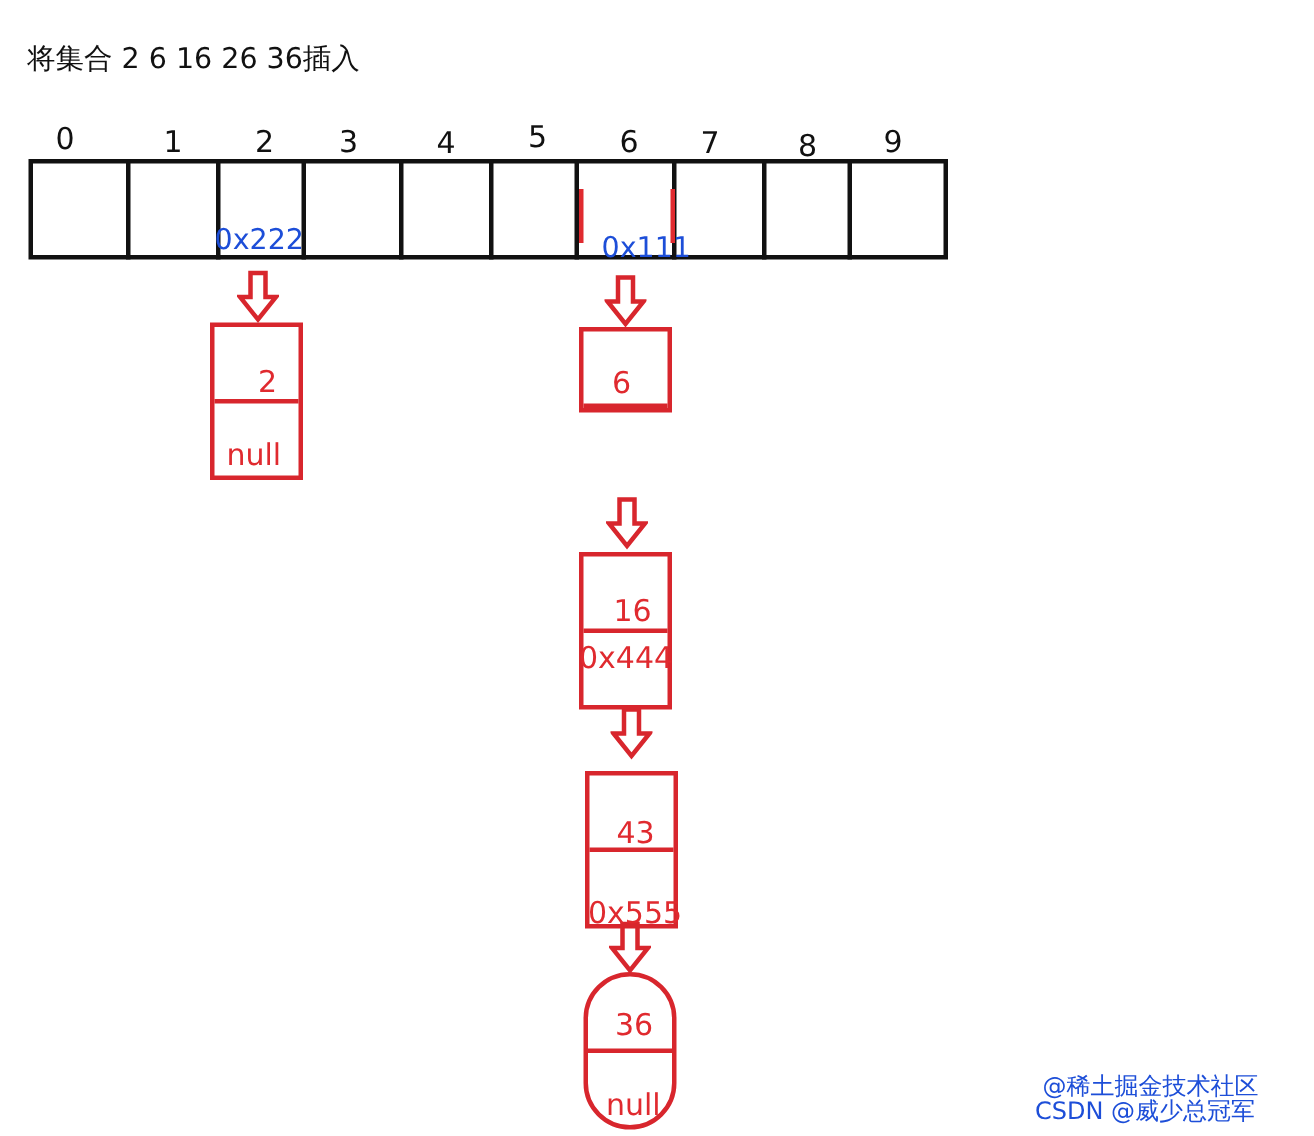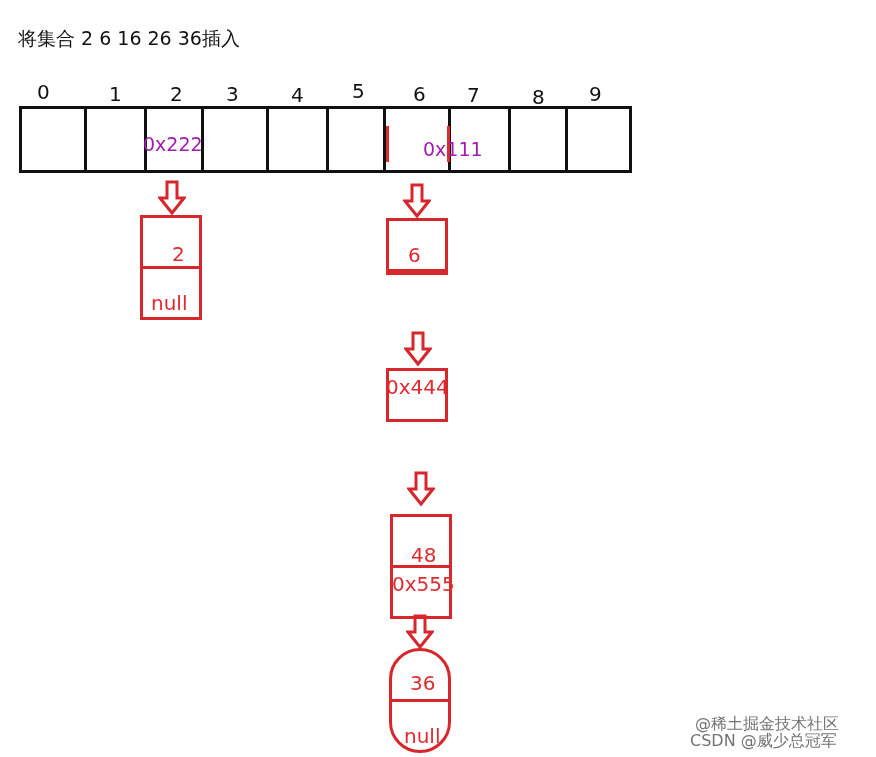--- a/index.html
+++ b/index.html
@@ -3,28 +3,28 @@
 <meta charset="utf-8">
 <style>
   html, body { margin:0; padding:0; background:#ffffff; }
   body { width:876px; height:757px; position:relative; overflow:hidden;
          font-family: "DejaVu Sans", "Liberation Sans", sans-serif; }
   .title { position:absolute; left:18px; top:26px; font-size:19px; color:#111; }
   .idx { position:absolute; top:80px; font-size:20px; color:#111; }
   .table { position:absolute; left:19px; top:106px; width:613px; height:67px;
            border:3px solid #111; box-sizing:border-box; }
   .vline { position:absolute; top:106px; width:3px; height:67px; background:#111; }
-  .ptr { position:absolute; font-size:19px; color:#a21caf; }
+  .ptr { position:absolute; font-size:19px; color:#1d4ed8;margin-top:16px; }
   .redbar { position:absolute; width:3px; background:#e02a2f; }
   .node { position:absolute; width:62px; border:3px solid #d8262d; box-sizing:border-box; }
   .node .top, .node .bot { height:48px; position:relative; }
   .node .top { border-bottom:3px solid #d8262d; }
   .node span { position:absolute; font-size:20px; color:#e02a2f; white-space:nowrap; }
   .arrow { position:absolute; width:28px; height:36px; }
-  .wm { position:absolute; color:#737373; font-size:16px; white-space:nowrap;text-align:right; }
+  .wm { position:absolute; color:#1d4ed8; font-size:16px; white-space:nowrap;text-align:right; }
 </style>
 </head>
 <body>
 
 <div class="title">将集合 2 6 16 26 36插入</div>
 
 <div class="idx" style="left:37px;">0</div>
 <div class="idx" style="left:109px;top:82px;">1</div>
 <div class="idx" style="left:170px;top:82px;">2</div>
 <div class="idx" style="left:226px;top:82px;">3</div>
@@ -42,21 +42,21 @@
 <div class="vline" style="left:266px;"></div>
 <div class="vline" style="left:326px;"></div>
 <div class="vline" style="left:383px;"></div>
 <div class="vline" style="left:448px;"></div>
 <div class="vline" style="left:508px;"></div>
 <div class="vline" style="left:565px;"></div>
 
 <div class="ptr" style="left:143px;top:133px;">0x222</div>
 <div class="redbar" style="left:386px;top:126px;height:36px;"></div>
 <div class="redbar" style="left:447px;top:126px;height:36px;"></div>
-<div class="ptr" style="left:407px;top:138px;padding-left:16px;">0x111</div>
+<div class="ptr" style="left:385px;top:138px;padding-left:16px;">0x111</div>
 
 <svg class="arrow" style="left:158px;top:180px;" viewBox="0 0 28 36">
   <path d="M9 2 H19 V18 H26 L14 33 L2 18 H9 Z" fill="none" stroke="#d8262d" stroke-width="3"></path>
 </svg>
 <svg class="arrow" style="left:403px;top:183px;" viewBox="0 0 28 36">
   <path d="M9 2 H19 V18 H26 L14 33 L2 18 H9 Z" fill="none" stroke="#d8262d" stroke-width="3"></path>
 </svg>
 <svg class="arrow" style="left:404px;top:331px;" viewBox="0 0 28 36">
   <path d="M9 2 H19 V18 H26 L14 33 L2 18 H9 Z" fill="none" stroke="#d8262d" stroke-width="3"></path>
 </svg>
@@ -75,30 +75,33 @@
       <span style="left:8px;top:22px;">null</span>
     </div>
 </div>
 
 <div class="node" style="left:386px;top:218px;">
   <div class="top">
       <span style="left:19px;top:22px;">6</span>
     </div>
 </div>
 <div class="node" style="left:386px;top:368px;">
+  <div class="top">
+      <span style="left:20px;top:24px;">16</span>
+    </div>
   <div class="bot">
       <span style="left:-3px;top:4px;">0x444</span>
     </div>
 </div>
 <div class="node" style="left:390px;top:514px;">
   <div class="top">
-      <span style="left:18px;top:26px;">48</span>
+      <span style="left:18px;top:26px;">43</span>
     </div>
   <div class="bot">
-      <span style="left:-1px;top:4px;text-align:right;">0x555</span>
+      <span style="left:-1px;top:28px;text-align:right;">0x555</span>
     </div>
 </div>
 <div class="node" style="left:389px;top:648px;border-radius:31px;">
   <div class="top">
       <span style="left:18px;top:20px;">36</span>
     </div>
   <div class="bot">
       <span style="left:12px;top:22px;">null</span>
     </div>
 </div>

